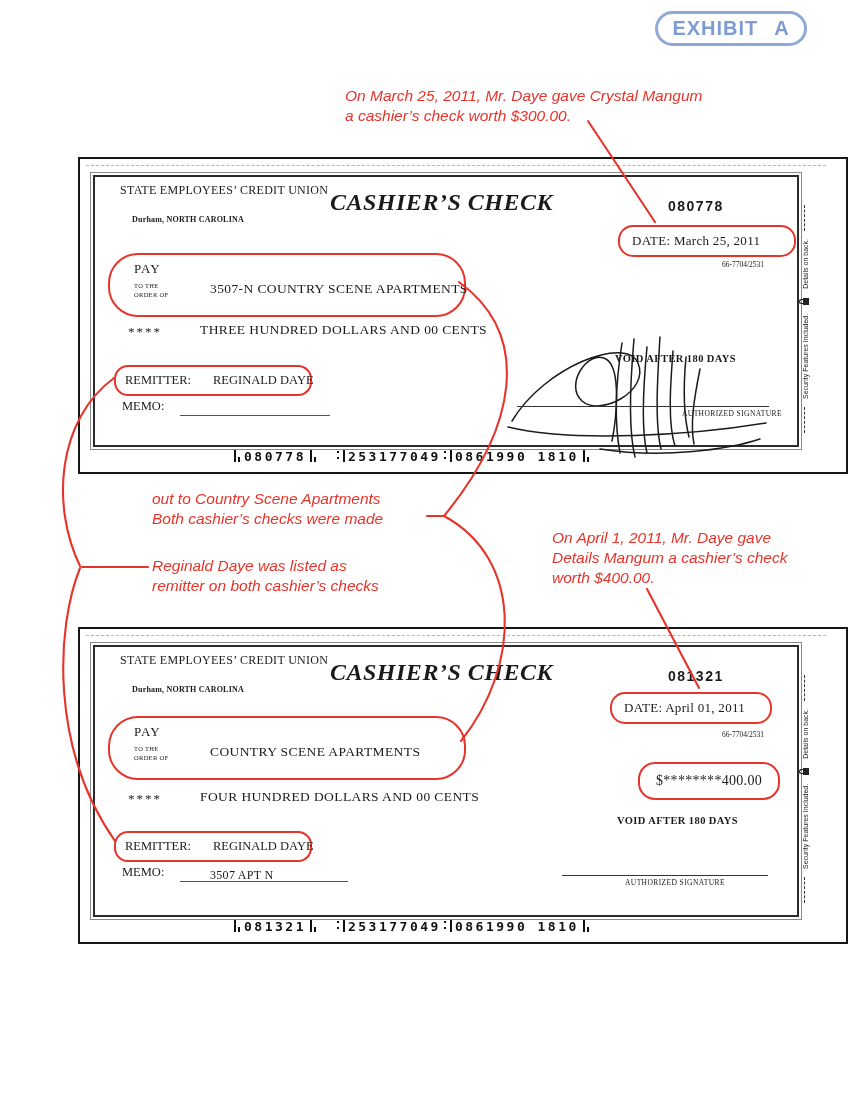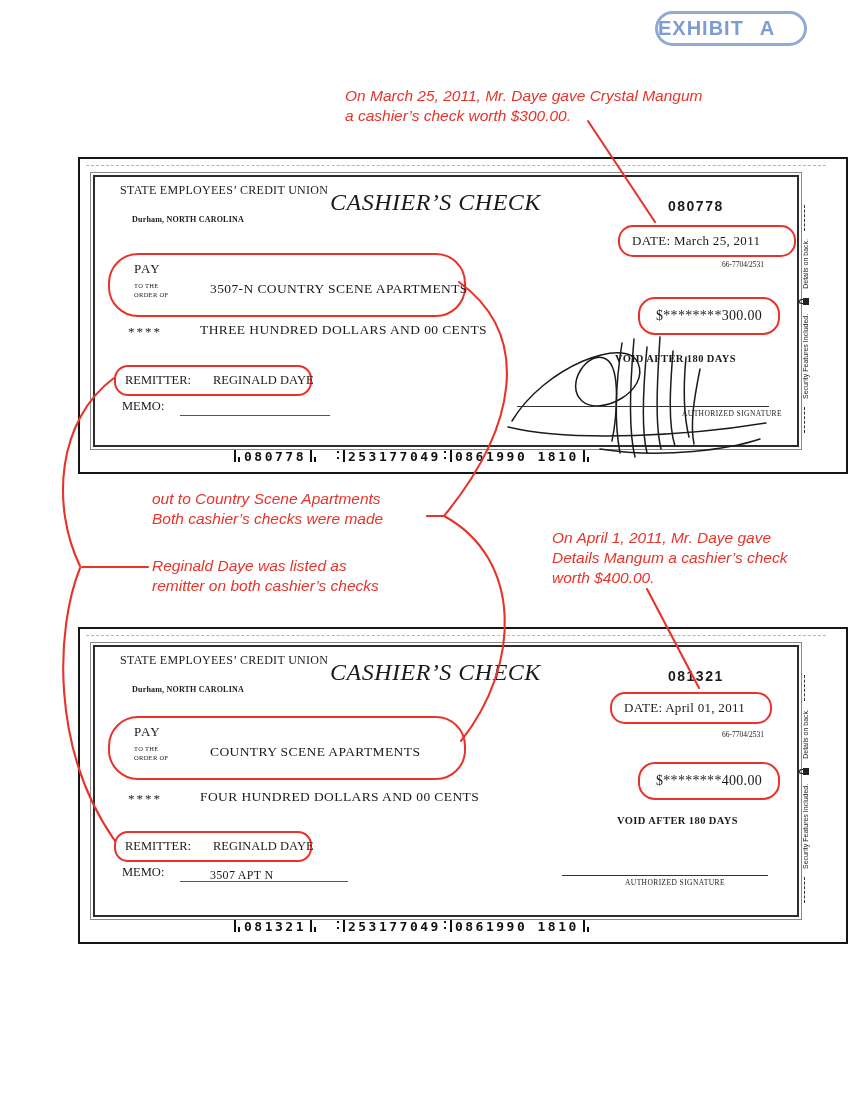--- a/index.html
+++ b/index.html
@@ -8,40 +8,40 @@
     --ink:#1a1a1a;
   }
   html,body{margin:0;padding:0;background:#fff;}
   .page{position:relative;width:850px;height:1100px;background:#fff;overflow:hidden;
         font-family:"Liberation Serif",serif;color:var(--ink);}
   .abs{position:absolute;}
 
   
   .badge{left:655px;top:11px;width:146px;height:29px;border:3px solid #8fa9d9;border-radius:18px;
          color:var(--blue);font-family:"Liberation Sans",sans-serif;font-weight:bold;font-size:20px;
-         line-height:29px;letter-spacing:1px;word-spacing:10px;background:#fff;}
+         line-height:29px;text-align:center;letter-spacing:1px;word-spacing:10px;background:#fff;}
 
   
   .note{position:absolute;color:var(--red);font-family:"Liberation Sans",sans-serif;
         font-style:italic;font-size:15.5px;line-height:20px;white-space:nowrap;}
   #note-march{left:345px;top:86px;}
   #note-payee{left:152px;top:489px;}
   #note-remitter{left:152px;top:556px;}
   #note-april{left:552px;top:528px;}
 
   
   .check{position:absolute;left:78px;width:766px;height:313px;border:2px solid #161616;background:#fff;}
   #check1{top:157px;} #check2{top:627px;}
   .inner{position:absolute;left:13px;top:16px;width:702px;height:268px;
          border:2px solid #2c2c2c;outline:1px solid #8a8a8a;outline-offset:2px;}
   .scanline{position:absolute;left:6px;top:6px;width:740px;border-top:1px dashed #b5b5b5;}
 
   .bank-name{left:40px;top:24px;font-weight:normal;font-size:12px;letter-spacing:.3px;}
   .bank-loc{left:52px;top:56px;font-weight:bold;font-size:8px;letter-spacing:.2px;}
-  .cc-title{left:250px;top:30px;font-weight:normal;font-style:italic;font-size:24px;letter-spacing:.5px;}
+  .cc-title{left:250px;top:30px;font-weight:bold;font-style:italic;font-size:24px;letter-spacing:.5px;}
   .check-no{left:588px;top:39px;font-family:"Liberation Sans",sans-serif;font-weight:bold;
             font-size:14px;letter-spacing:1.5px;}
   .fraction{left:642px;top:101px;font-size:7.5px;}
 
   .red-oval{position:absolute;border:2.5px solid var(--red);border-radius:30px;}
   .date-oval{left:538px;top:66px;width:174px;height:28px;border-radius:15px;}
   #check2 .date-oval{left:530px;width:158px;top:63px;}
   .date-text{position:absolute;left:12px;top:0;font-size:13px;line-height:27px;letter-spacing:.3px;}
 
   .pay-oval{left:28px;top:94px;width:354px;height:60px;border-radius:30px;}
@@ -147,23 +147,20 @@
     <div class="red-oval pay-oval">
       <span class="pay">PAY</span>
       <span class="tothe">TO THE</span>
       <span class="orderof">ORDER OF</span>
       <span class="payee">3507-N COUNTRY SCENE APARTMENTS</span>
     </div>
 
     <div class="abs stars">****</div>
     <div class="abs amt-words">THREE HUNDRED DOLLARS AND 00 CENTS</div>
 
-    <div class="red-oval amt-oval">
-      <span class="amt-text">$********300.00</span>
-    </div>
 
     <div class="abs void">VOID AFTER 180 DAYS</div>
 
     <div class="abs sig">
       <svg width="272" height="132" viewBox="0 0 272 132">
         <path d="M8,92 C40,38 122,6 134,34 C146,62 96,88 78,72 C60,56 84,20 102,30 C118,39 112,92 108,112"></path>
         <path d="M118,14 C112,52 110,92 116,124"></path>
         <path d="M130,10 C126,55 124,100 131,128"></path>
         <path d="M143,18 C139,60 137,100 143,124"></path>
         <path d="M156,8 C153,55 151,95 157,120"></path>

